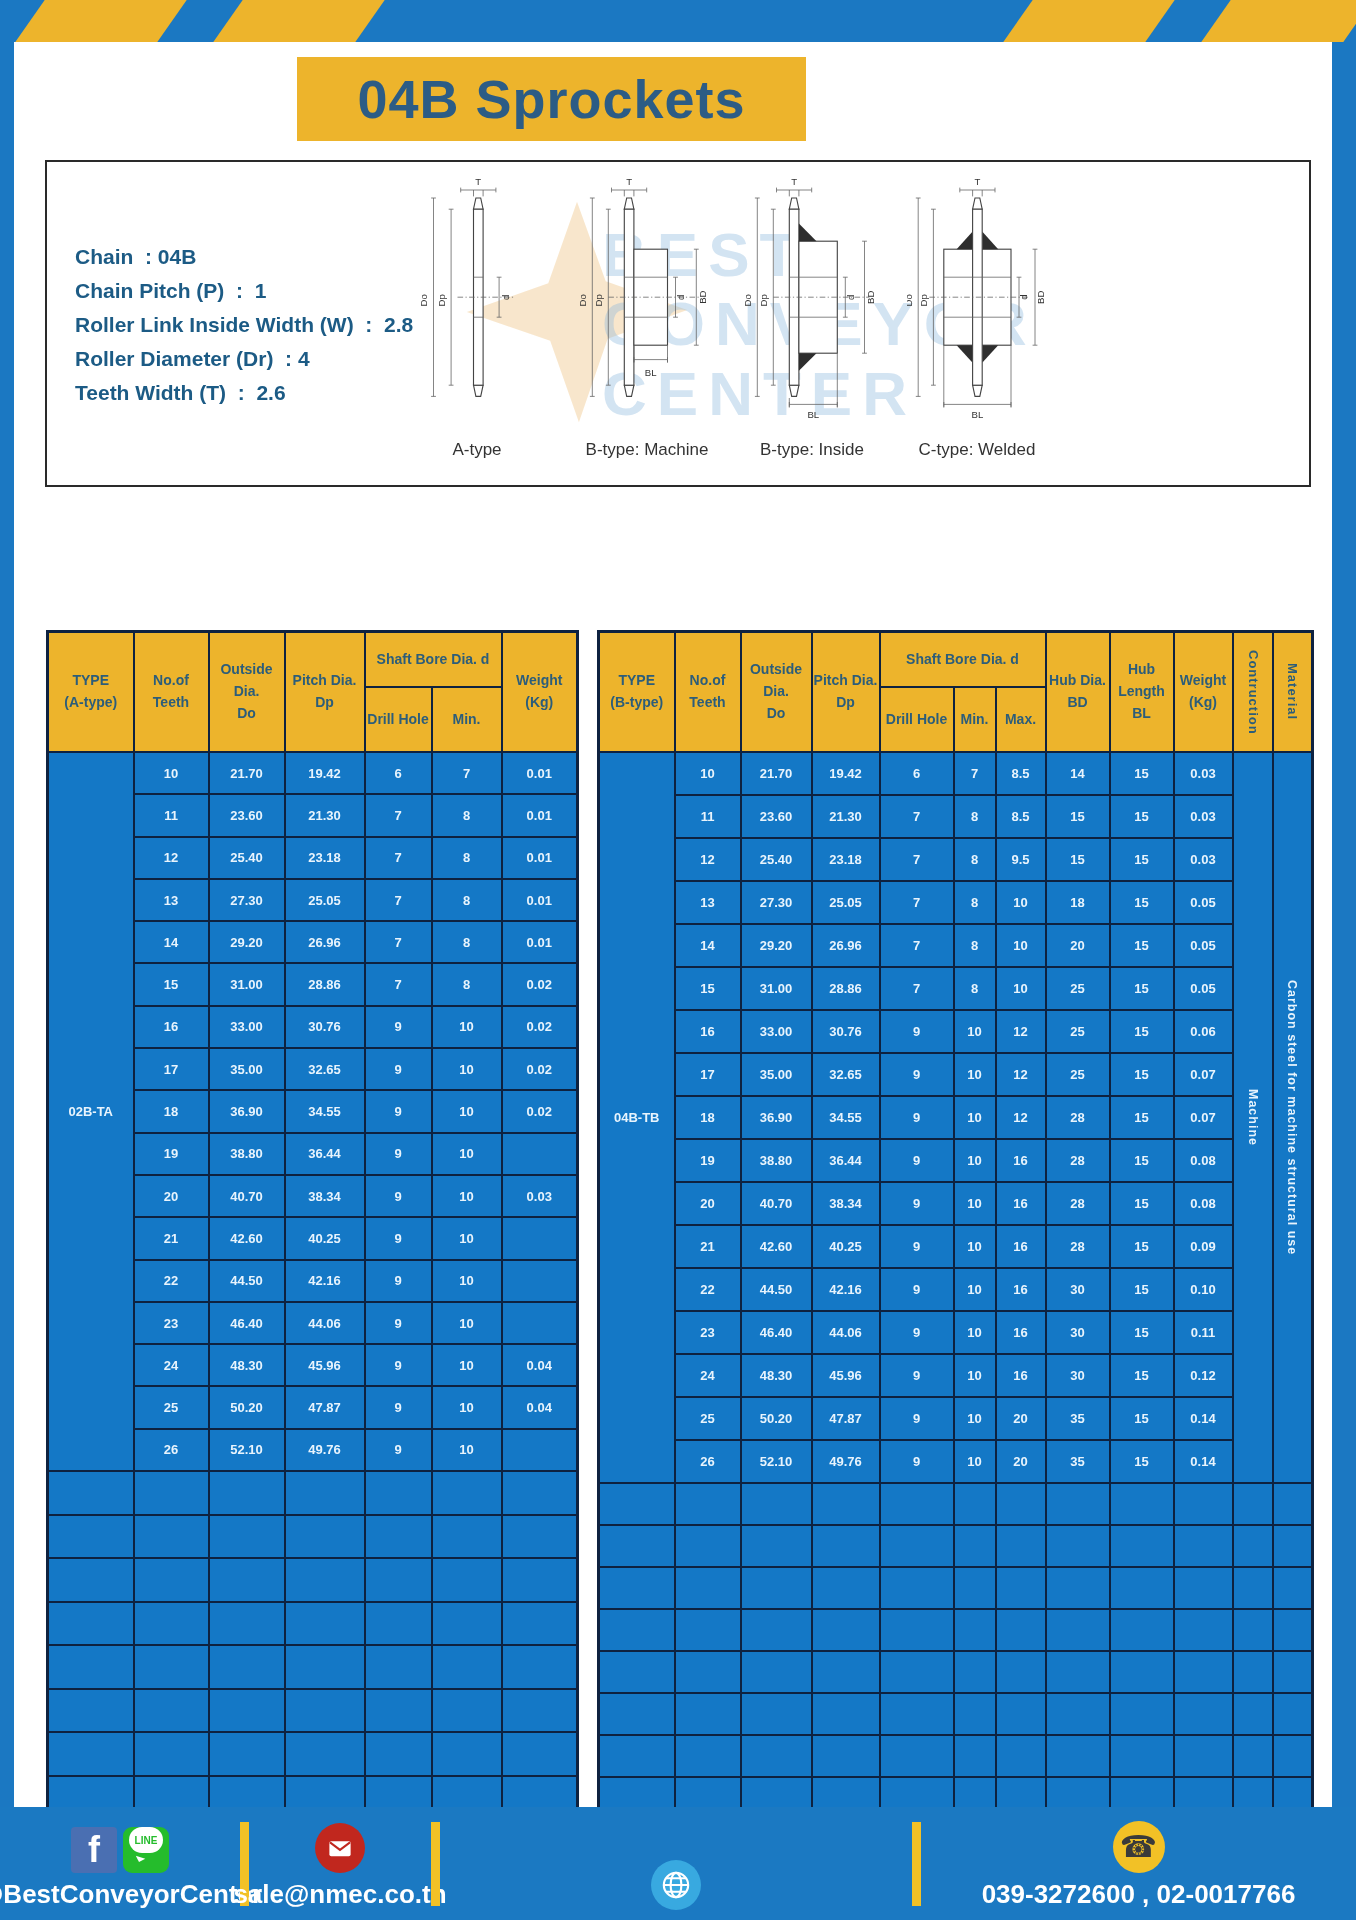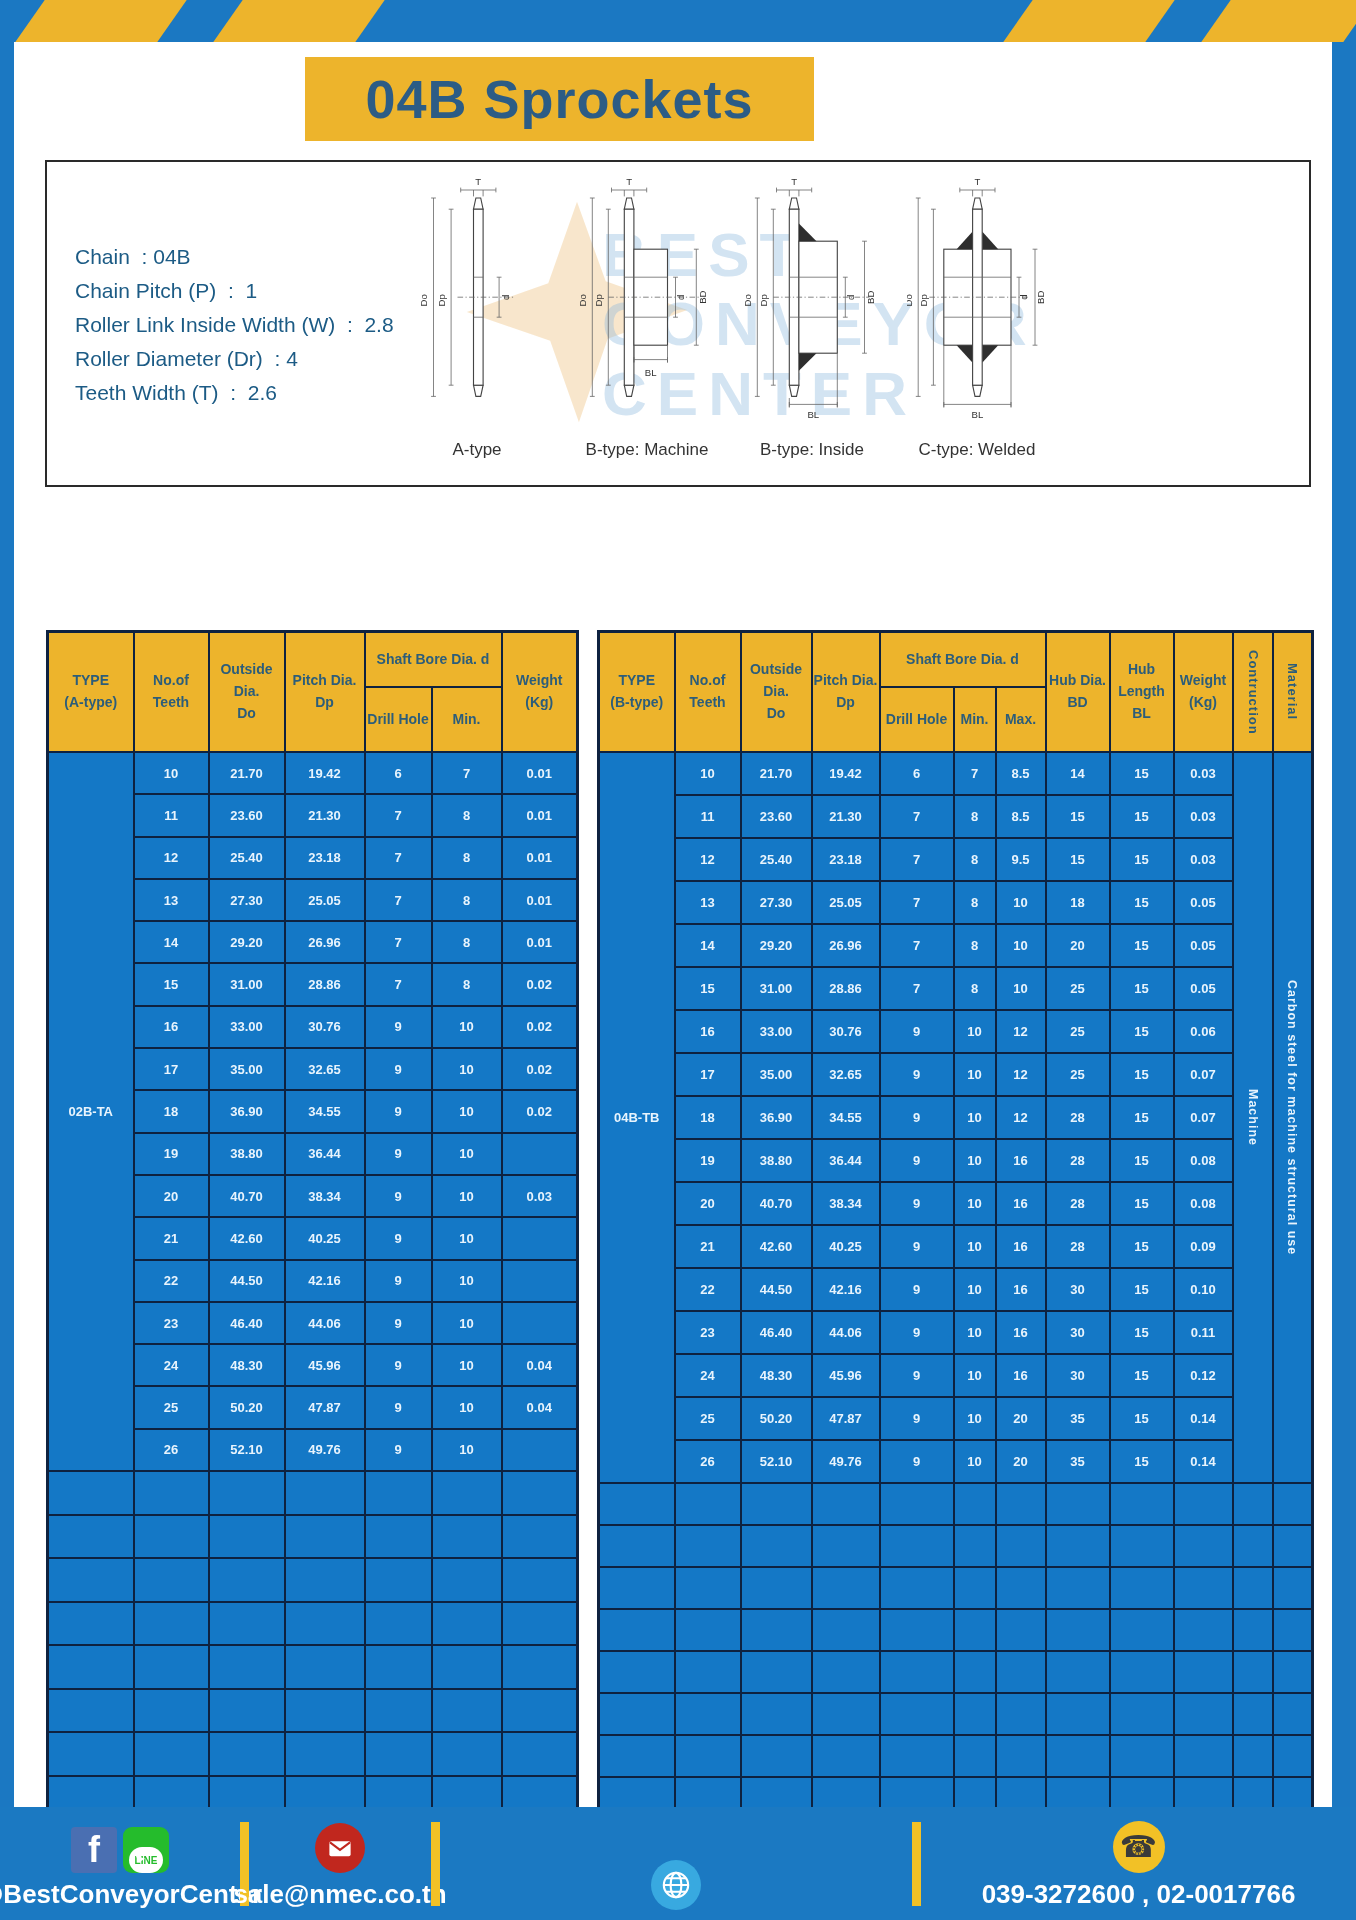--- a/index.html
+++ b/index.html
@@ -5,27 +5,27 @@
   html,body{margin:0;padding:0;background:#fff;font-family:"Liberation Sans",sans-serif;}
   .page{position:relative;width:1356px;height:1920px;background:#fff;overflow:hidden;}
 
   
   .top-band{position:absolute;left:0;top:0;width:1356px;height:42px;background:#1b78c2;overflow:hidden;}
   .stripe{position:absolute;top:0;height:42px;width:142px;background:#edb42c;transform:skewX(-35deg);}
   .frame-left{position:absolute;left:0;top:42px;width:14px;height:1765px;background:#1b78c2;}
   .frame-right{position:absolute;left:1332px;top:42px;width:24px;height:1765px;background:#1b78c2;}
 
   
-  .title-box{position:absolute;left:297px;top:57px;width:509px;height:84px;background:#edb42c;display:flex;align-items:center;justify-content:center;margin-left:8px;}
+  .title-box{position:absolute;left:297px;top:57px;width:509px;height:84px;background:#edb42c;display:flex;align-items:center;justify-content:center;}
   .title-box h1{margin:0;font-size:54px;font-weight:800;color:#2c5c85;letter-spacing:1px;}
 
   
   .diagram-box{position:absolute;left:45px;top:160px;width:1266px;height:327px;background:#fff;border:2px solid #2a2a2a;box-sizing:border-box;}
   .specs{position:absolute;left:28px;top:78px;z-index:2;}
-  .spec-line{font-size:21px;font-weight:normal;color:#1c5b85;line-height:34px;white-space:pre;}
+  .spec-line{font-size:21px;font-weight:bold;color:#1c5b85;line-height:34px;white-space:pre;}
   .watermark-text{position:absolute;left:555px;top:58px;z-index:0;font-size:62px;font-weight:800;letter-spacing:10px;line-height:1.12;color:rgba(140,184,222,.38);white-space:pre-line;}
   .watermark-logo{position:absolute;left:415px;top:35px;z-index:0;opacity:.5;}
   .drawing{position:absolute;top:12px;width:160px;display:flex;flex-direction:column;align-items:center;z-index:1;}
   .drawing svg{display:block;}
   .caption{margin-top:18px;font-size:17px;color:#333;}
   .dm line,.dm polyline{stroke:#666;stroke-width:1;fill:none;}
   .pl{fill:#fff;stroke:#444;stroke-width:1.4;}
   .weld{fill:#2e2e2e;stroke:none;}
   .dim-label{font-size:12px;fill:#333;font-family:"Liberation Sans",sans-serif;}
   .cl{stroke:#777;stroke-width:.8;stroke-dasharray:7 3 1.5 3;fill:none;}
@@ -47,21 +47,21 @@
   .vert-head{writing-mode:vertical-rl;text-align:center;letter-spacing:1px;font-size:13px;padding:4px 0;}
   .vert-cell{writing-mode:vertical-rl;letter-spacing:1px;font-size:12.5px;}
 
   
   .footer{position:absolute;left:0;top:1807px;width:1356px;height:113px;background:#1b79c2;display:flex;align-items:stretch;}
   .fsec{display:flex;flex-direction:column;align-items:center;justify-content:flex-end;padding-bottom:10px;}
   .fsec .label{color:#fff;font-size:26px;font-weight:bold;margin-top:6px;white-space:nowrap;}
   .fdiv{width:9px;height:84px;background:#f2c126;align-self:center;}
   .icon-row{display:flex;gap:6px;align-items:center;}
   .fb-icon{width:46px;height:46px;background:#4a6fb2;border-radius:4px;display:flex;align-items:center;justify-content:center;color:#fff;font-size:36px;font-weight:bold;line-height:1;}
-  .line-icon{position:relative;width:46px;height:46px;background:#25bc2c;border-radius:9px;display:flex;align-items:flex-end;justify-content:center;}
+  .line-icon{position:relative;width:46px;height:46px;background:#25bc2c;border-radius:9px;display:flex;align-items:flex-start;justify-content:center;}
   .line-bubble{width:34px;height:26px;background:#fff;border-radius:13px;display:flex;align-items:center;justify-content:center;color:#25bc2c;font-size:10px;font-weight:bold;}
   .line-bubble::after{content:"";position:absolute;left:11px;bottom:6px;width:0;height:0;border:5px solid transparent;border-top-color:#fff;transform:rotate(18deg);}
   .mail-icon{width:50px;height:50px;border-radius:50%;background:#c1271e;display:flex;align-items:center;justify-content:center;}
   .globe-icon{width:50px;height:50px;border-radius:50%;background:#38a9e0;display:flex;align-items:center;justify-content:center;}
   .phone-icon{width:52px;height:52px;border-radius:50%;background:#f2c126;display:flex;align-items:center;justify-content:center;font-family:"DejaVu Sans",sans-serif;font-size:30px;color:#3a3a3a;line-height:1;}
 </style>
 </head>
 <body>
 
 <div class="page">

